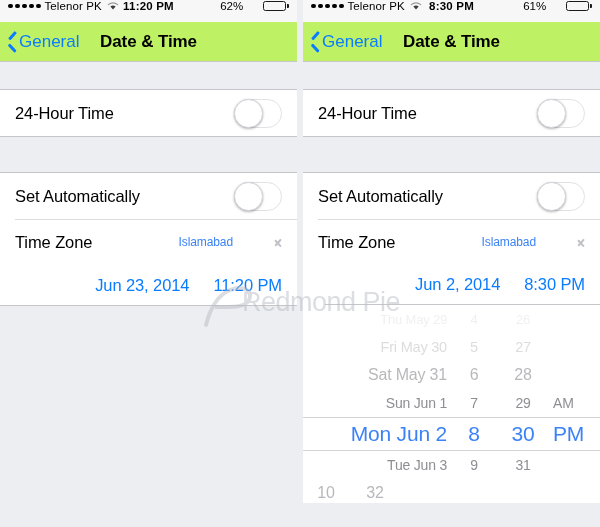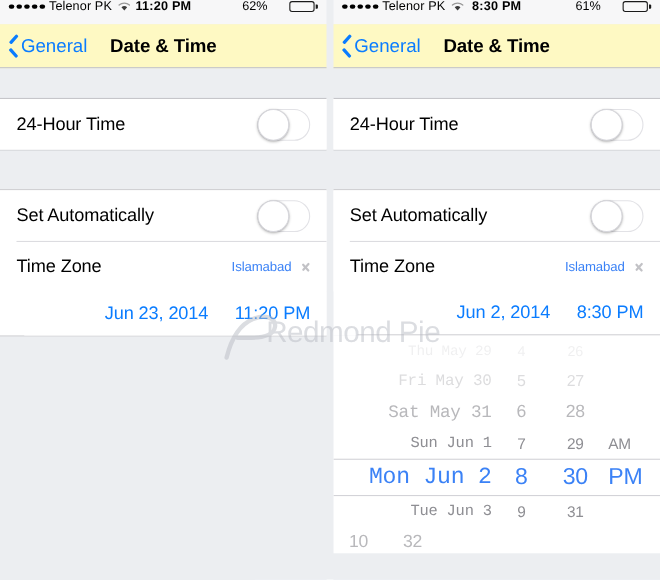--- a/index.html
+++ b/index.html
@@ -57,21 +57,21 @@
   }
   .batt-fill { height:100%; background:#1a1a1a; border-radius:1px; }
   .batt-cap {
     width:1.8px; height:4px; background:#1a1a1a;
     border-radius:0 1px 1px 0; margin-left:1px;
   }
 
   
   .navbar {
     height:40px;
-    background:#fef9c3;
+    background:#bef264;
     display:flex; align-items:center;
     border-bottom:1px solid #c6c6ca;
     position:relative;
     padding-left:7px;
   }
   .back {
     display:flex; align-items:center; gap:3px;
     color:#0a7cff; font-size:17px; cursor:pointer;
   }
   .chev-back {
@@ -90,21 +90,21 @@
   }
 
   
   .gap { background:#eceef1; }
   .gap-a { height:27px; }
   .gap-b { height:35px; }
 
   .group { background:#fff; border-top:1px solid #c6c6ca; border-bottom:1px solid #c6c6ca; }
   .row {
     height:46px; display:flex; align-items:center;
-    padding:0 15px; background:#fff; position:relative;
+    padding:0 15px; background:#fff; position:relative;gap:32px;
   }
   .row + .row::before {
     content:""; position:absolute; left:15px; right:0; top:0;
     height:1px; background:#dcdce0;
   }
   .row-label { font-size:16.5px; color:#000; letter-spacing:-.1px; }
   .row-value {
     margin-left:auto; font-size:12px; color:#3b82f6;
     letter-spacing:-.1px; margin-right:9px;
   }
@@ -144,21 +144,21 @@
   
   .picker {
     background:#fff; position:relative;
     height:198px; overflow:hidden;
   }
   .pick-row {
     height:28px; display:flex; align-items:center;
     font-size:14px; color:#8e8e93; letter-spacing:-.2px;
     position:relative;
   }
-  .pick-row .c-date { width:148px; text-align:right; padding-right:4px;font-family:Liberation Mono, monospace; }
+  .pick-row .c-date { width:148px; text-align:right; padding-right:4px; }
   .pick-row .c-hour { width:46px; text-align:center; }
   .pick-row .c-min  { width:52px; text-align:center; }
   .pick-row .c-mer  { width:48px; text-align:left; padding-left:4px; }
 
   .pick-row.sel {
     height:34px; color:#3b82f6; font-size:21px; font-weight:400;
     border-top:1px solid #d3d3d8; border-bottom:1px solid #d3d3d8;
   }
   .pick-row.sel .c-date { font-size:21px; }
   .pick-row.f1 { opacity:.62; font-size:16px; }

